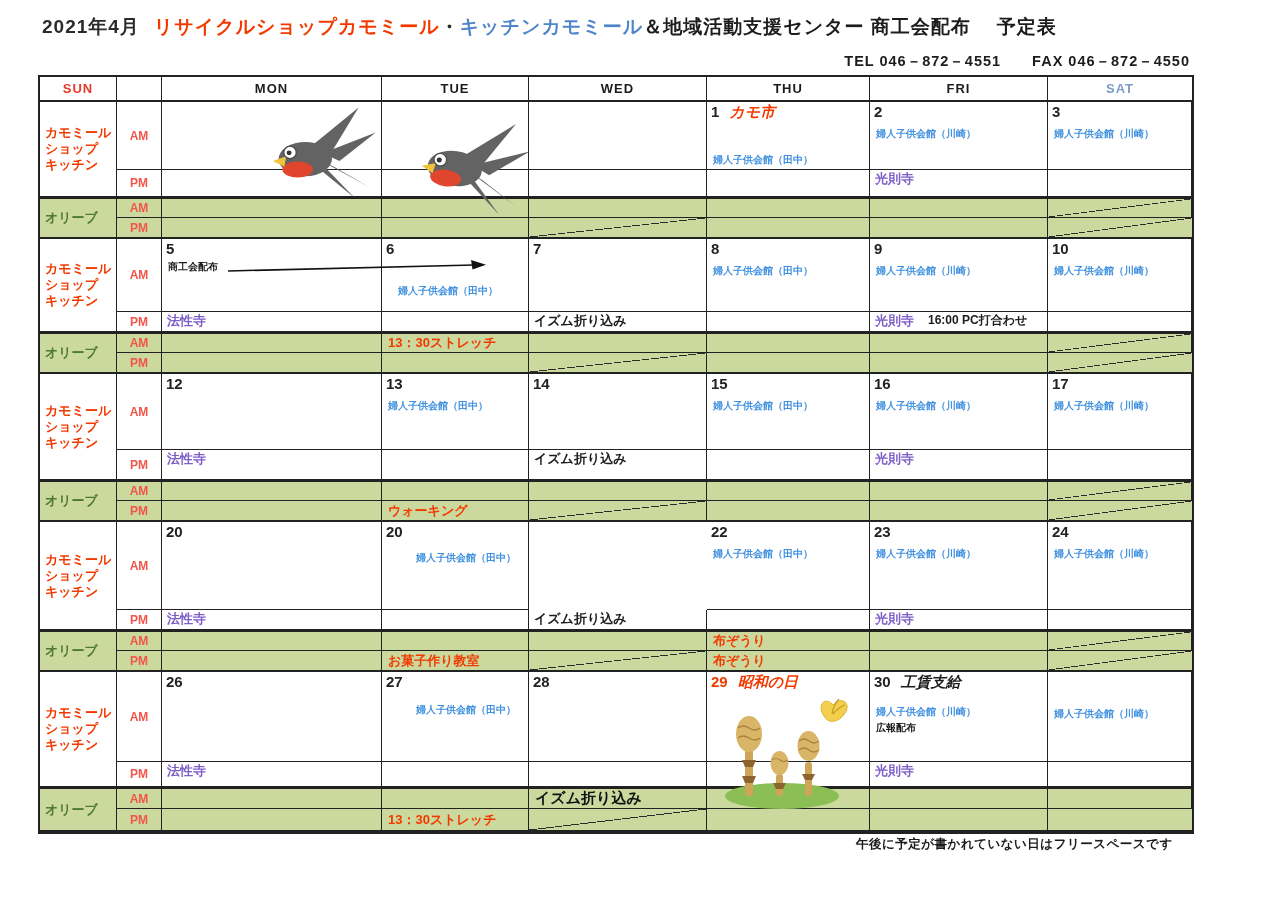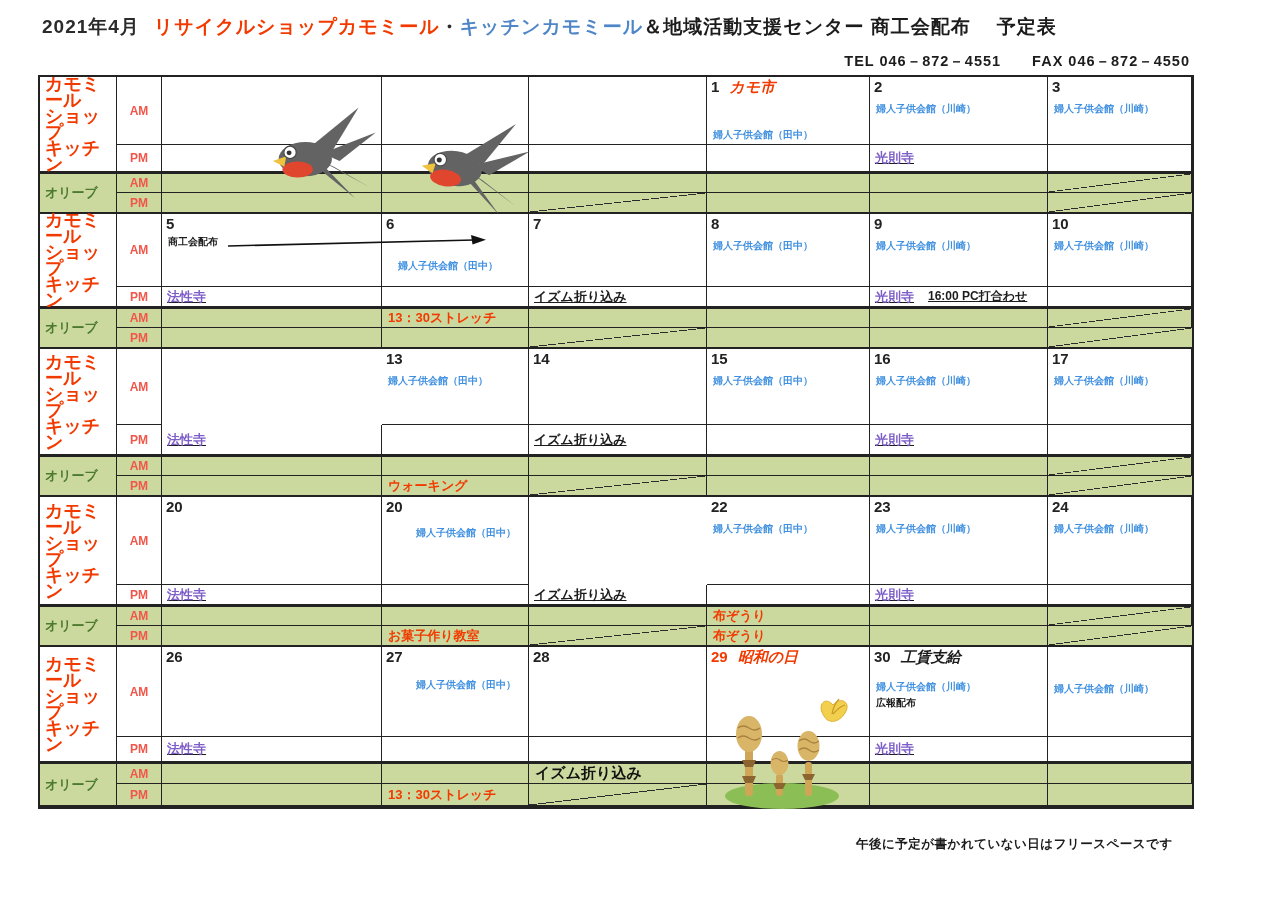--- a/index.html
+++ b/index.html
@@ -20,35 +20,35 @@
   
   #calendar{position:absolute;left:38px;top:75px;width:1156px;border:2px solid #222;box-sizing:border-box;background:#fff;}
   .grid{display:grid;grid-template-columns:77px 45px 220px 147px 178px 163px 178px 144px;}
   .gc{border-right:1px solid #222;border-bottom:1px solid #222;box-sizing:border-box;position:relative;}
   .grid > .gc:nth-last-child(1){border-right:0;}
   .hcell{display:flex;align-items:center;justify-content:center;font-size:13px;font-weight:700;
          letter-spacing:1px;border-bottom-width:2px;}
   .c-sun{color:var(--red-sun);} .c-sat{color:var(--steel);}
 
   .lab{display:flex;flex-direction:column;justify-content:center;padding-left:5px;font-weight:700;}
-  .lab.kamo{color:var(--red);font-size:18px;line-height:16px;}
+  .lab.kamo{color:var(--red);font-size:13px;line-height:16px;}
   .lab.olive{color:var(--green-text);font-size:13px;background:var(--green-bg);
              border-top:2px solid #222;border-bottom:2px solid #222;}
   .ampm{display:flex;align-items:center;justify-content:center;font-size:12px;font-weight:700;color:var(--ampm);}
   .olv-row{background:var(--green-bg);}
   .bt2{border-top:2px solid #222;} .bb2{border-bottom:2px solid #222;}
 
   .cell{overflow:visible;}
   .numrow{display:flex;gap:10px;padding:1px 2px 0 4px;align-items:baseline;}
   .num{font-size:15px;font-weight:700;color:#222;}
   .num.c-red,.ttl.c-red{color:var(--red);}
   .ttl{font-size:15px;font-weight:700;color:#1c1c1c;font-style:italic;}
   .evline{font-size:10px;font-weight:700;padding-left:6px;line-height:16px;white-space:nowrap;}
   .c-blue{color:var(--blue);} .c-purple{color:var(--purple);} .c-black{color:#1c1c1c;} .c-red{color:var(--red);}
-  .pmflex{display:flex;align-items:center;gap:14px;height:100%;padding-left:5px;text-decoration:underline;}
+  .pmflex{display:flex;align-items:flex-start;gap:14px;height:100%;padding-left:5px;}
   .pmseg{font-size:13px;font-weight:700;white-space:nowrap;}
   .pmseg.small{font-size:12px;font-weight:600;}
   .olvtxt{font-size:13px;font-weight:700;padding-left:6px;display:flex;align-items:center;height:100%;white-space:nowrap;}
   .olvtxt.big{font-size:15px;color:#111;}
   .diag{background-image:linear-gradient(to bottom right,transparent 48.9%,#2b2b2b 48.9%,#2b2b2b 51.1%,transparent 51.1%);}
 
   
   .overlay{position:absolute;pointer-events:none;}
   .arrowsvg{position:absolute;left:66px;top:22px;width:258px;height:16px;z-index:6;overflow:visible;}
 </style>
@@ -57,20 +57,30 @@
 
 <div id="page">
 
   <div id="title">
     <span class="t-month">2021年4月</span><span class="t-shop">リサイクルショップカモミール</span><span class="t-dot">・</span><span class="t-kitchen">キッチンカモミール</span><span class="t-rest">＆地域活動支援センター  商工会配布</span><span class="t-suffix">予定表</span>
   </div>
 
   <div id="telline">TEL  046－872－4551　　FAX  046－872－4550</div>
 
   <div id="calendar">
+      <div class="grid" style="grid-template-rows: 25px;">
+        <div class="gc hcell c-sun">SUN</div>
+        <div class="gc hcell"></div>
+        <div class="gc hcell">MON</div>
+        <div class="gc hcell">TUE</div>
+        <div class="gc hcell">WED</div>
+        <div class="gc hcell">THU</div>
+        <div class="gc hcell">FRI</div>
+        <div class="gc hcell c-sat">SAT</div>
+      </div>
       <div class="grid" style="grid-template-rows: 68px 27px 21px 21px;">
         <div class="gc lab kamo" style="grid-area: 1 / 1 / 3;">
           <span>カモミール</span>
           <span>ショップ</span>
           <span>キッチン</span>
         </div>
         <div class="gc ampm" style="grid-area: 1 / 2;">AM</div>
         <div class="gc ampm" style="grid-area: 2 / 2;">PM</div>
         <div class="gc lab olive" style="grid-area: 3 / 1 / 5;">オリーブ</div>
         <div class="gc ampm olv-row bt2" style="grid-area: 3 / 2;">AM</div>
@@ -208,20 +218,25 @@
         <div class="gc lab kamo" style="grid-area: 1 / 1 / 3;">
           <span>カモミール</span>
           <span>ショップ</span>
           <span>キッチン</span>
         </div>
         <div class="gc ampm" style="grid-area: 1 / 2;">AM</div>
         <div class="gc ampm" style="grid-area: 2 / 2;">PM</div>
         <div class="gc lab olive" style="grid-area: 3 / 1 / 5;">オリーブ</div>
         <div class="gc ampm olv-row bt2" style="grid-area: 3 / 2;">AM</div>
         <div class="gc ampm olv-row bb2" style="grid-area: 4 / 2;">PM</div>
+        <div class="gc cell am" style="grid-area: 1 / 3;">
+          <div class="numrow">
+            <span class="num">12</span>
+          </div>
+        </div>
         <div class="gc cell pmc" style="grid-area: 2 / 3;">
           <div class="pmflex">
             <span class="pmseg c-purple">法性寺</span>
           </div>
         </div>
         <div class="gc olv-row bt2" style="grid-area: 3 / 3;"></div>
         <div class="gc olv-row bb2" style="grid-area: 4 / 3;"></div>
         <div class="gc cell am" style="grid-area: 1 / 4;">
           <div class="numrow">
             <span class="num">13</span>

